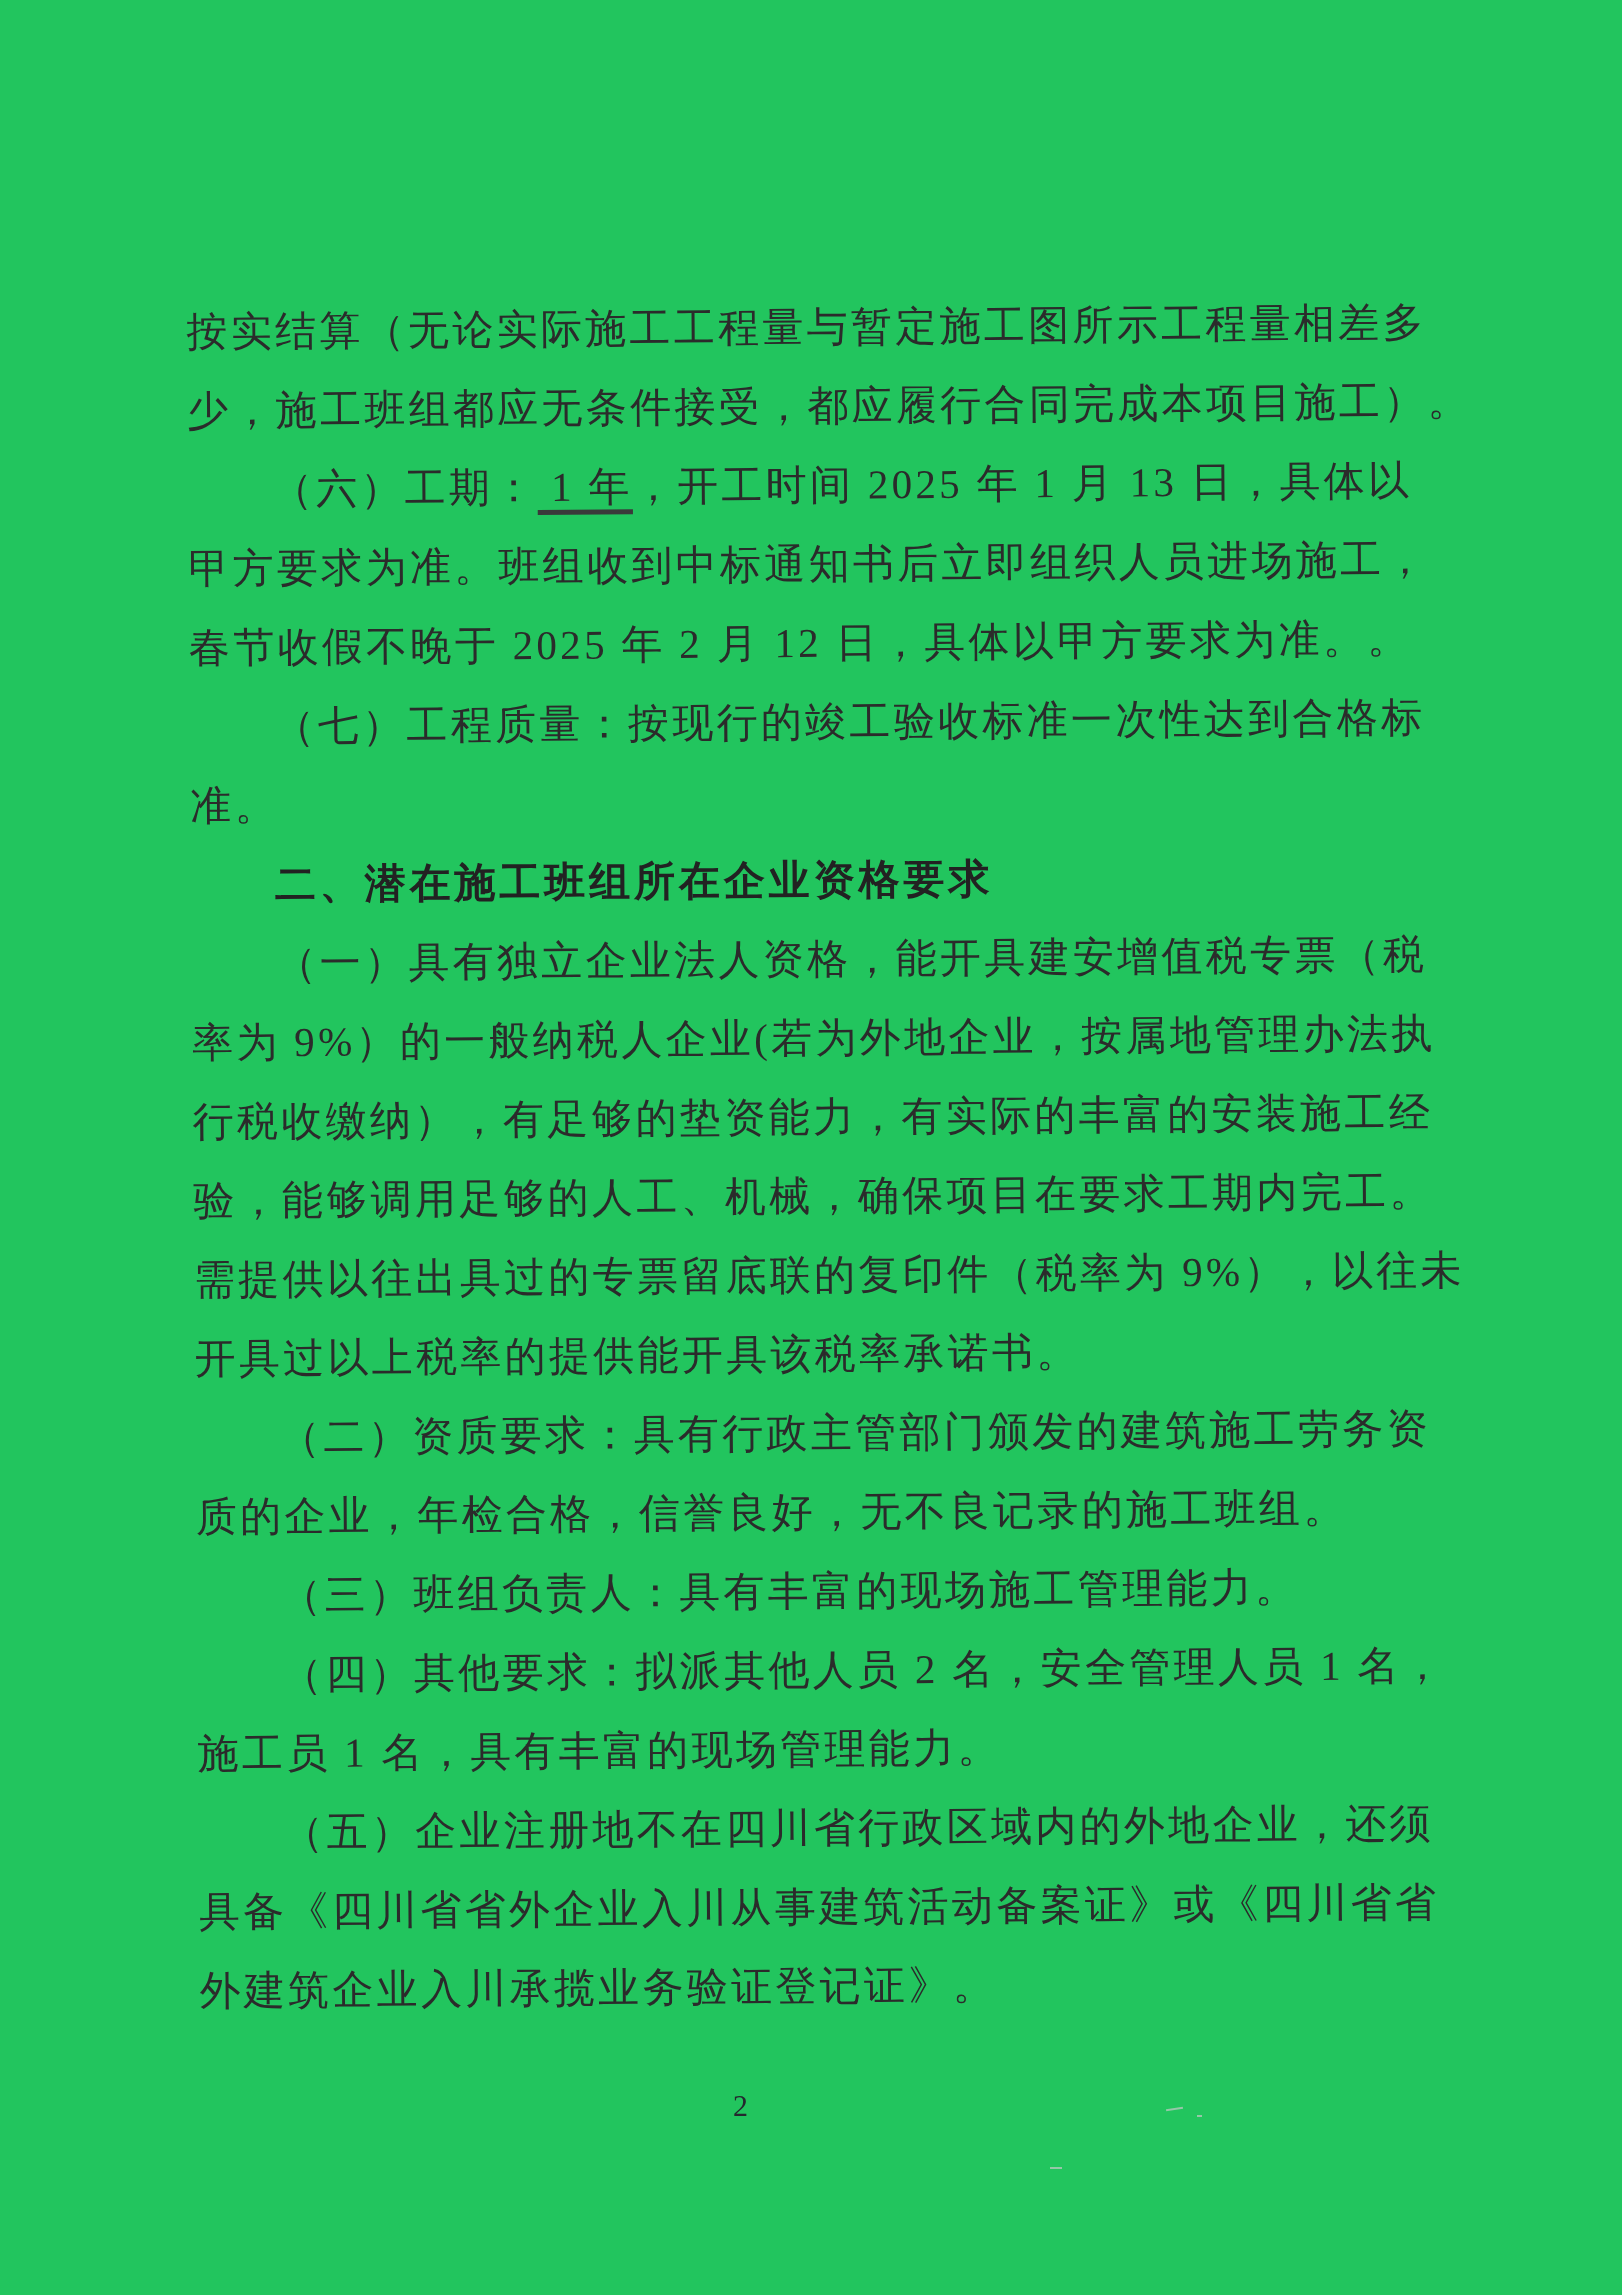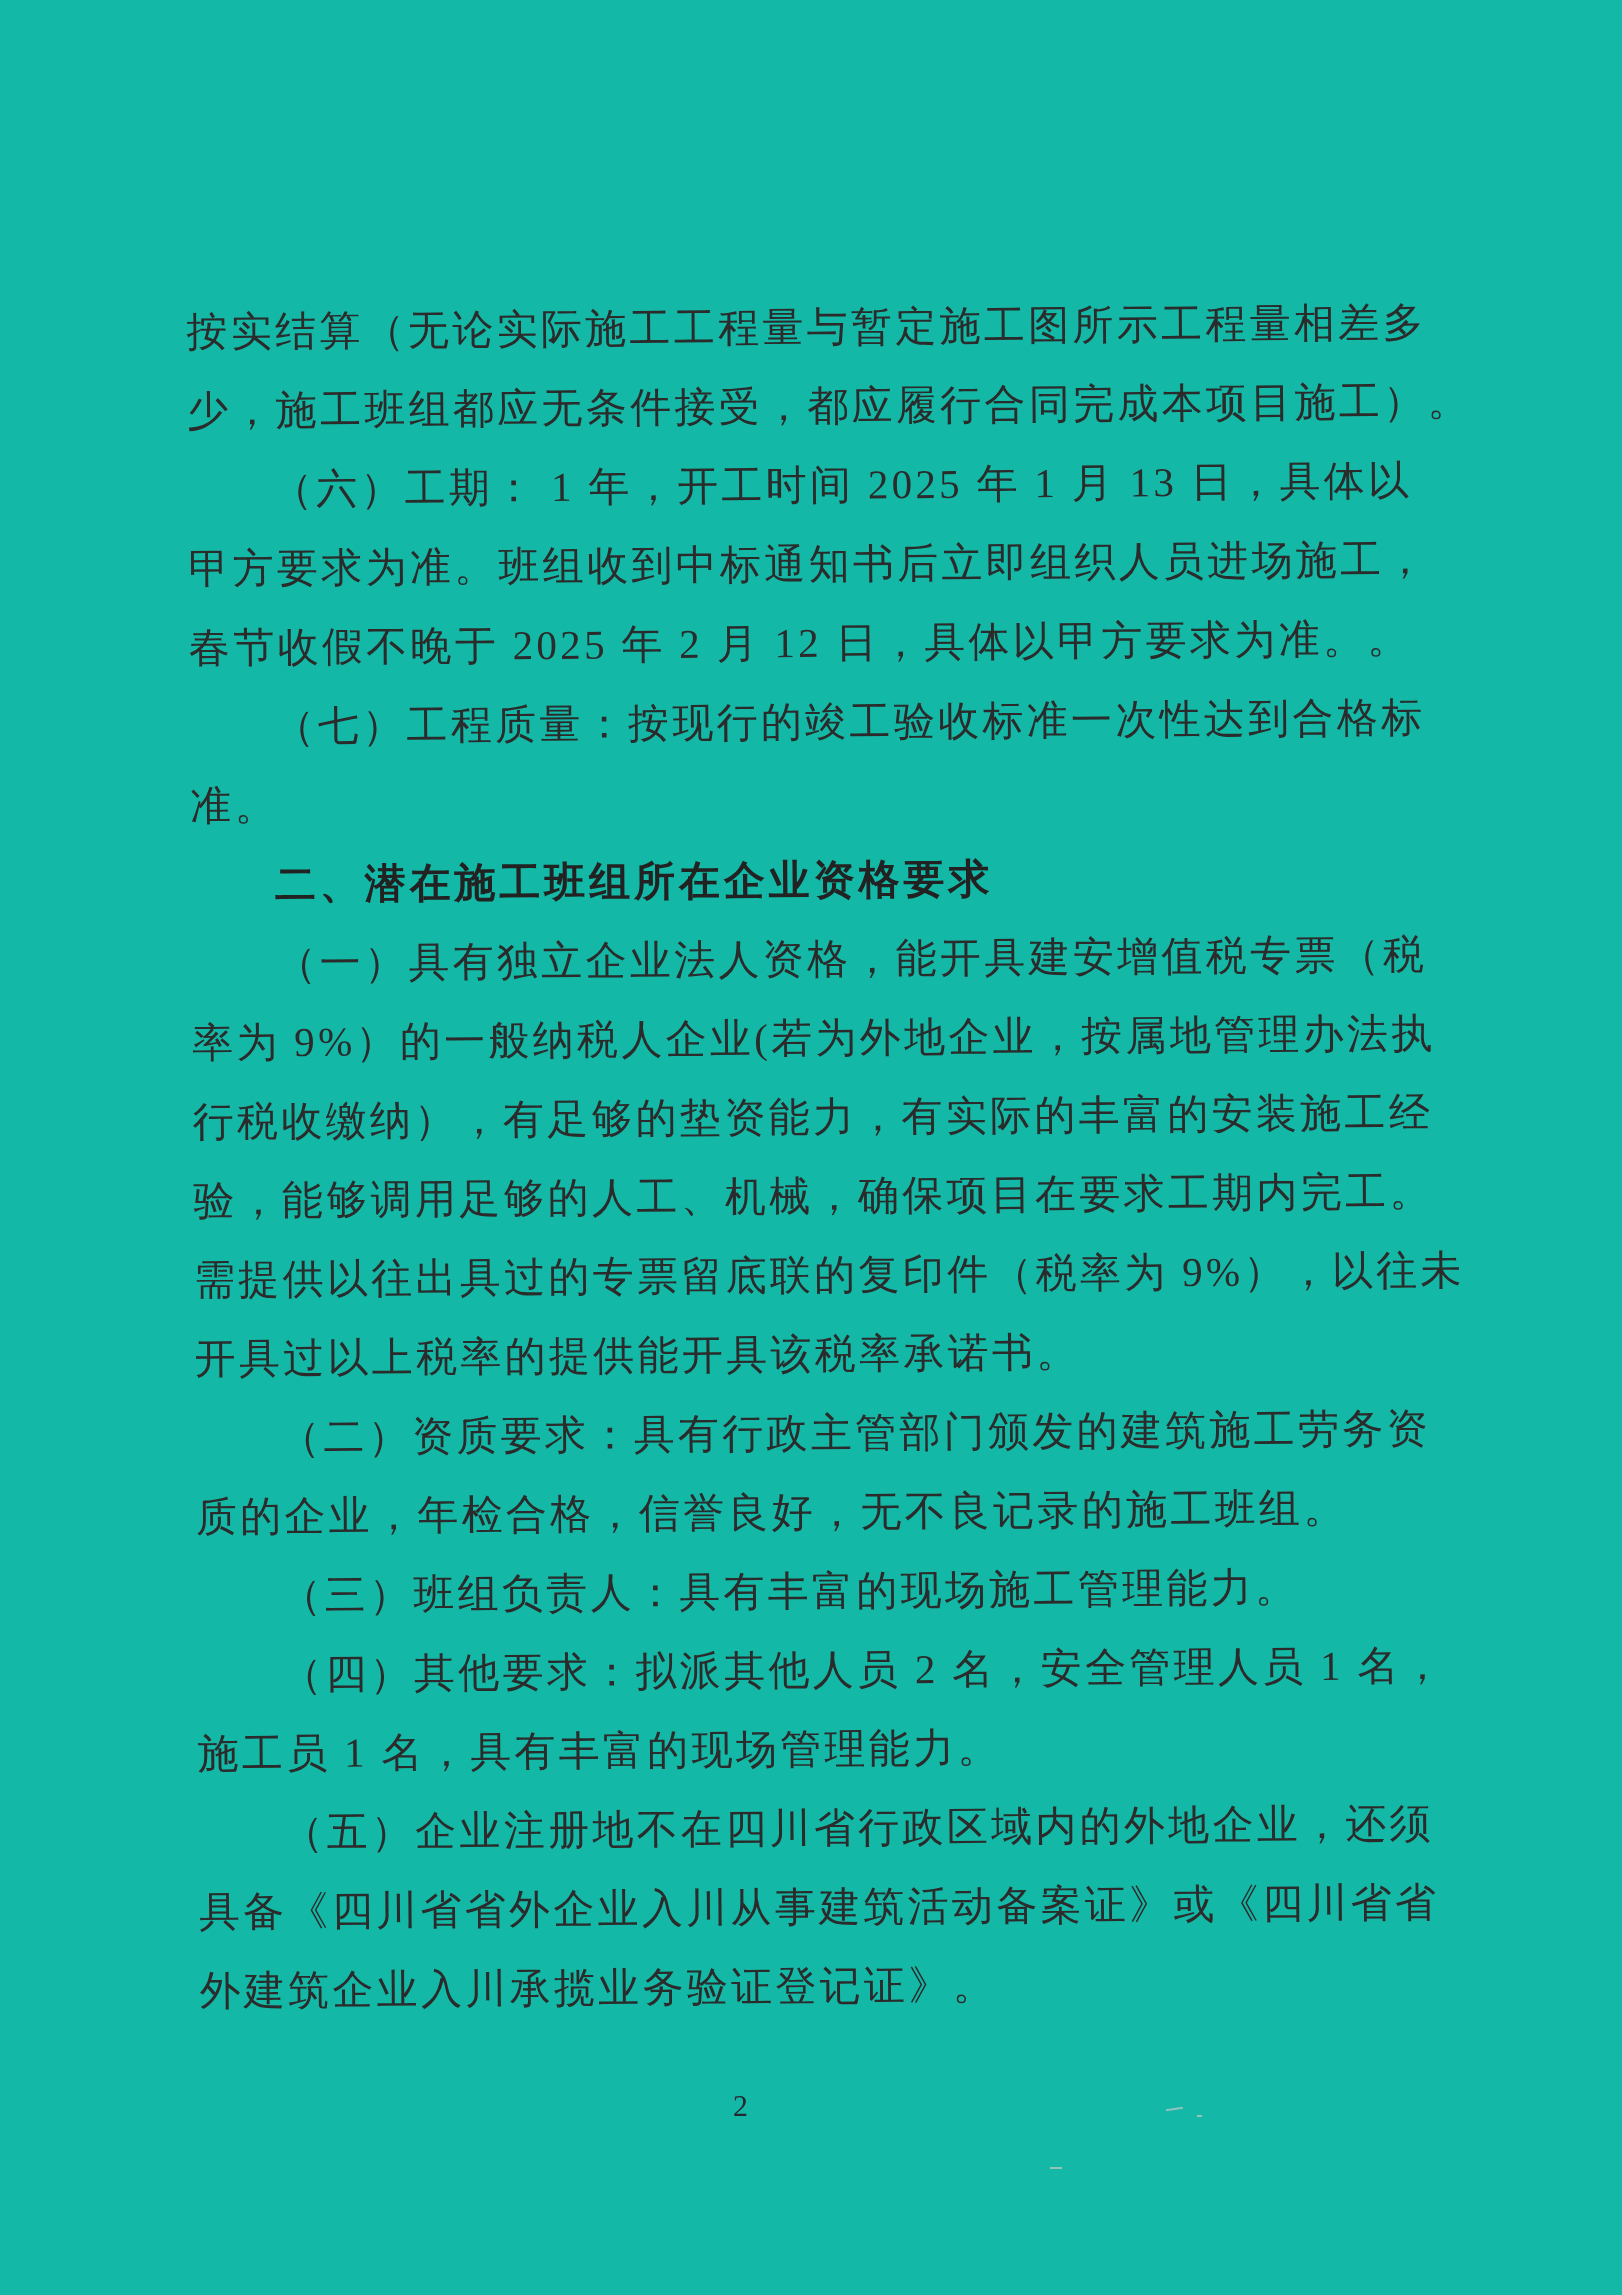--- a/index.html
+++ b/index.html
@@ -1,20 +1,20 @@
 <!DOCTYPE html>
 <html style="font-size:10.5px"><head>
 <meta charset="utf-8">
 <style>
   html,body { margin:0; padding:0; background:#e8e8e8; }
   .page {
     position:relative;
     width:1623px; height:2295px;
     margin:0 auto;
-    background:#14b8a6;
+    background:#22c55e;
     overflow:hidden;
   }
   .textblock {
     position:absolute;
     left:193px; top:288px; width:1233px;
     transform:rotate(-0.45deg);
     transform-origin:50% 50%;
     font-family:"Liberation Serif","DejaVu Serif",serif;
     font-size:41px;
     line-height:79px;
@@ -25,20 +25,21 @@
   }
   .line { height:79px; }
   .line.indent { text-indent:84px; }
   .line.bold {
     font-weight:700;
     font-family:"Liberation Sans","DejaVu Sans",sans-serif;
     letter-spacing:3.9px;
     color:#222;
   }
   .u {
+    text-decoration:underline;
     text-decoration-thickness:4.6px;
     text-underline-offset:8.5px;
     text-decoration-color:#3a3a3a;
     text-align:center;
   }
   .pagenum {
     position:absolute;
     left:733px; top:2089px;
     font-family:"Liberation Serif","DejaVu Serif",serif;
     font-size:30px;

